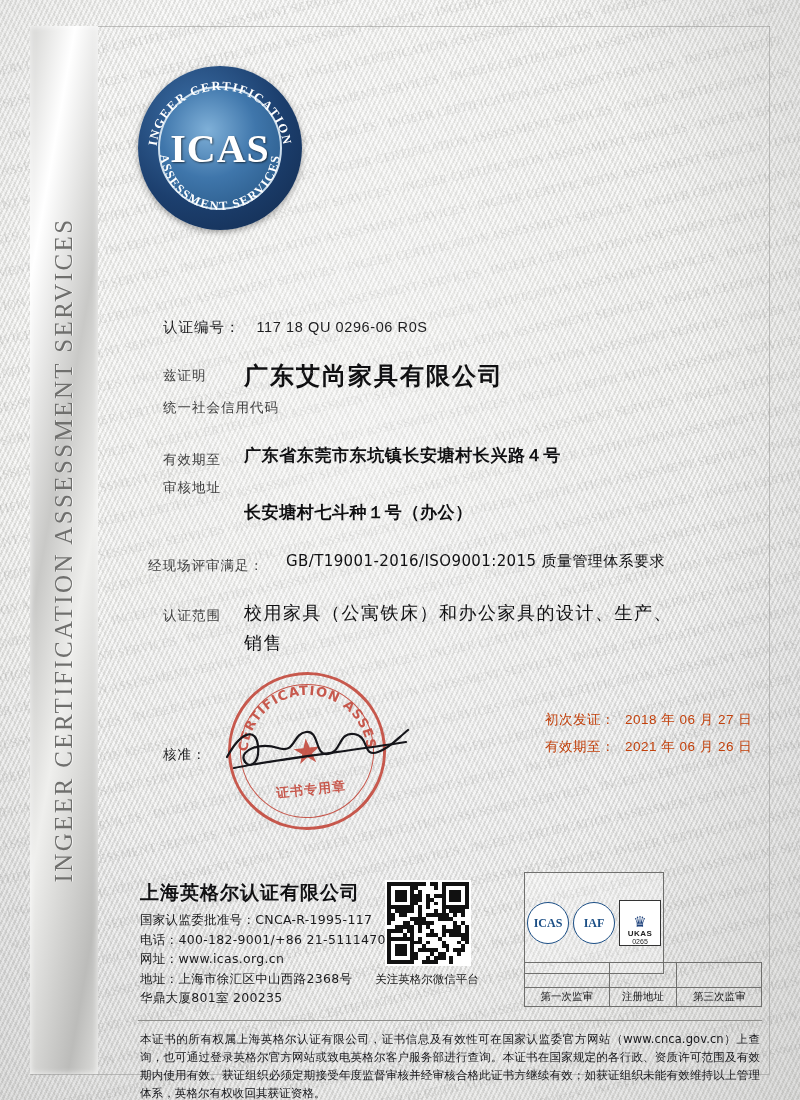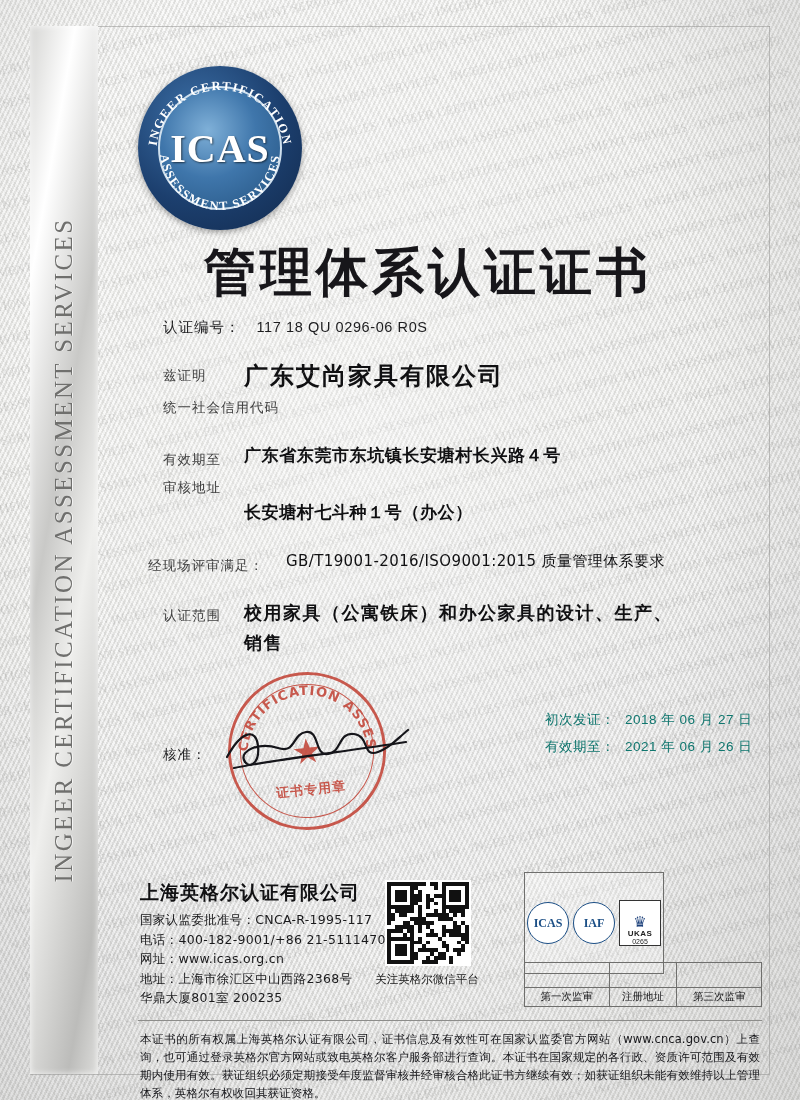--- a/index.html
+++ b/index.html
@@ -217,35 +217,35 @@
     color: #101012;
   }
   .val-std {
     font-family: "DejaVu Sans", sans-serif;
     font-size: 15px;
     letter-spacing: 0.4px;
     color: #101012;
   }
   .val-scope {
     font-family: "DejaVu Sans", sans-serif;
-    font-weight: bold;
+    font-weight: normal;
     font-size: 18px;
     letter-spacing: 1.5px;
     line-height: 30px;
     color: #101012;
   }
 
   
   .dates {
     position: absolute;
     left: 545px;
     top: 706px;
     font-family: "DejaVu Sans", sans-serif;
     font-size: 13.5px;
-    color: #0f766e;
+    color: #c2410c;
     line-height: 26px;
     letter-spacing: 0.5px;
   }
   .dates .d-label { letter-spacing: 0.5px; }
   .dates .d-value { margin-left: 10px; font-family: "Liberation Sans", sans-serif; }
 
   
   .approve-label {
     position: absolute;
     left: 163px;
@@ -522,21 +522,20 @@
       <defs>
         <path id="arcTop" d="M 18,88 A 64,64 0 0 1 146,88" fill="none"></path>
         <path id="arcBottom" d="M 22,84 A 60,60 0 0 0 142,84" fill="none"></path>
       </defs>
       <text><textPath href="#arcTop" startOffset="50%" text-anchor="middle" id="arc-top-path">INGEER CERTIFICATION</textPath></text>
       <text><textPath href="#arcBottom" startOffset="50%" text-anchor="middle" id="arc-bottom-path">ASSESSMENT SERVICES</textPath></text>
     </svg>
     <div class="acronym">ICAS</div>
   </div>
 
-  <div class="cert-title">管理体系认证证书</div>
 
   <div class="cert-number">
     <span class="label">认证编号：</span><span class="value">117 18 QU 0296-06 R0S</span>
   </div>
 
   <div class="row" style="left:163px; top:366px;">
     <span class="lbl">兹证明</span>
   </div>
   <div class="row val-company" style="left:244px; top:360px;">广东艾尚家具有限公司</div>
 

